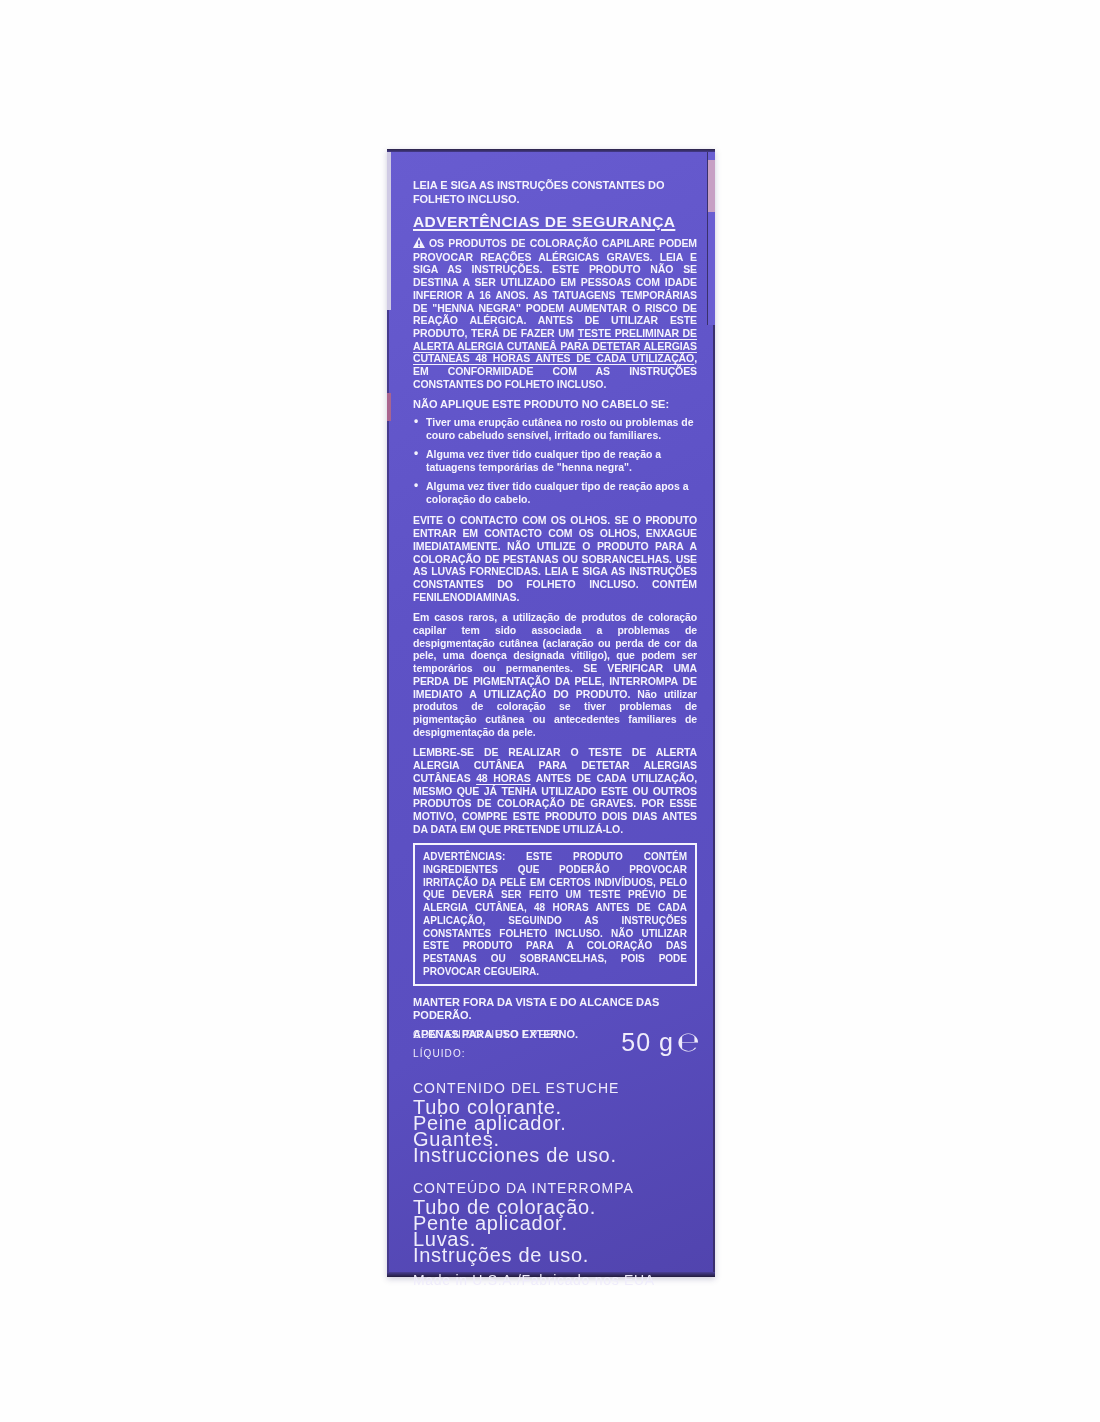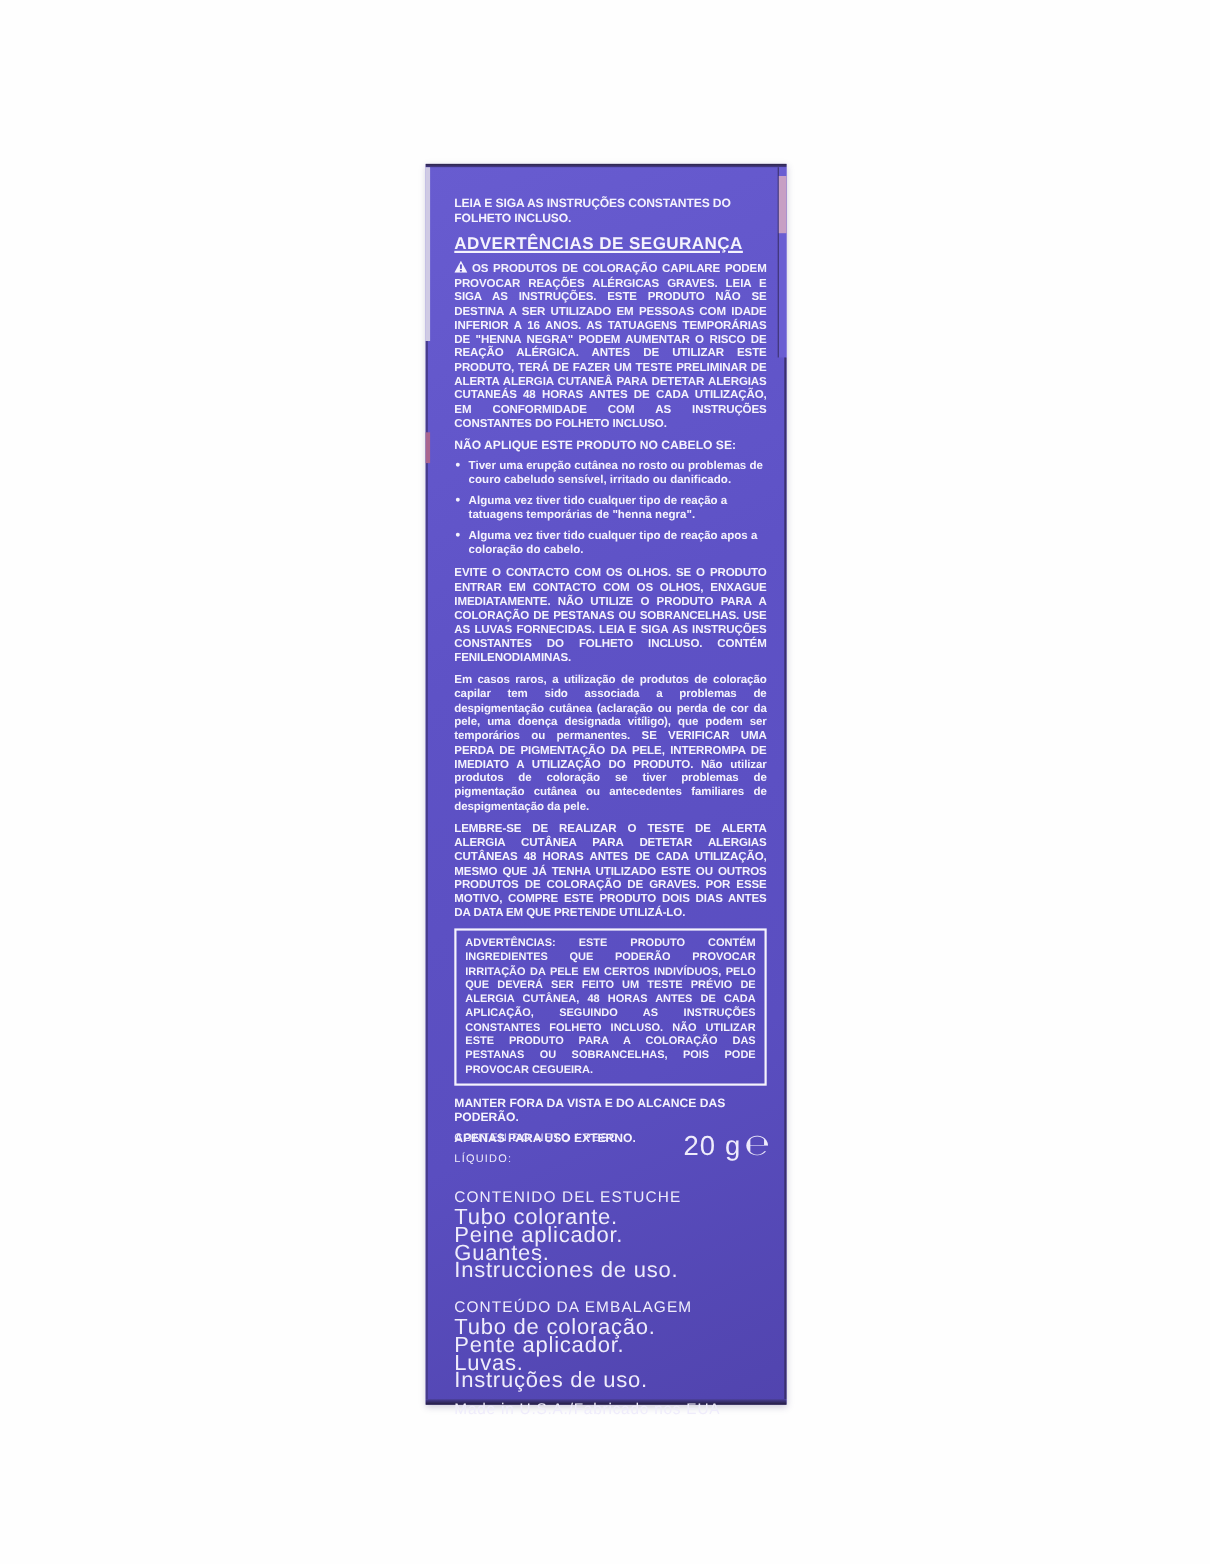--- a/index.html
+++ b/index.html
@@ -24,21 +24,21 @@
   .fold-right{position:absolute;right:0;top:3px;width:7px;height:173px;background:#6a5ed2;border-left:1px solid #39306b;}
   .fold-right .pink{position:absolute;left:0;right:0;top:8px;height:52px;background:var(--pink_sliver,#c79fc4);}
   .edge-right-dark{position:absolute;right:0;top:176px;width:2px;bottom:5px;background:#3a2f6e;}
 
   
   .content{position:absolute;left:26px;top:30px;width:284px;color:var(--text_white,#f5f3fd);}
   .intro{font-weight:700;font-size:11px;line-height:13.5px;margin:0 0 7px;letter-spacing:-0.1px;}
   .heading{font-size:15.5px;font-weight:700;margin:0 0 6px;letter-spacing:.4px;
            text-decoration:underline;text-underline-offset:2px;text-decoration-thickness:1.5px;}
   .para{font-weight:700;font-size:10.5px;line-height:12.7px;margin:0 0 8px;text-align:justify;letter-spacing:-0.1px;}
-  .u{text-decoration-thickness:1.2px;text-underline-offset:1.5px;}
+  .u{text-decoration:underline;text-decoration-thickness:1.2px;text-underline-offset:1.5px;}
   .subhead{font-weight:700;font-size:11px;line-height:13px;margin:0 0 5px;}
   ul.bullets{list-style:none;margin:0 0 8px;padding:0;}
   .bullets li{position:relative;padding-left:13px;font-weight:700;font-size:10.5px;line-height:13px;margin:0 0 6px;}
   .bullets li::before{content:"\2022";position:absolute;left:1px;top:-1px;font-size:12px;}
   .tri{display:inline-block;margin-right:4px;vertical-align:-1px;}
   .boxed{border:2px solid var(--text_white,#f5f3fd);padding:6px 8px;margin:2px 0 10px;}
   .boxed p{margin:0;font-weight:700;font-size:10px;line-height:12.7px;text-align:justify;}
   .keep{font-weight:700;font-size:11px;line-height:13px;margin:0 0 6px;}
 
   
@@ -74,21 +74,21 @@
 
       <p class="para"><span class="tri"><svg width="12" height="11" viewBox="0 0 12 11">
               <path d="M6 0 L12 11 L0 11 Z" fill="#f5f3fd"></path>
               <rect x="5.1" y="3.4" width="1.8" height="4" fill="#5e52c6"></rect>
               <rect x="5.1" y="8.4" width="1.8" height="1.5" fill="#5e52c6"></rect>
             </svg></span><span>OS PRODUTOS DE COLORAÇÃO CAPILARE PODEM PROVOCAR REAÇÕES ALÉRGICAS GRAVES. LEIA E SIGA AS INSTRUÇÕES. ESTE PRODUTO NÃO SE DESTINA A SER UTILIZADO EM PESSOAS COM IDADE INFERIOR A 16 ANOS. AS TATUAGENS TEMPORÁRIAS DE "HENNA NEGRA" PODEM AUMENTAR O RISCO DE REAÇÃO ALÉRGICA. ANTES DE UTILIZAR ESTE PRODUTO, TERÁ DE FAZER UM </span><span class="u">TESTE PRELIMINAR DE ALERTA ALERGIA CUTANEÂ PARA DETETAR ALERGIAS CUTANEÁS 48 HORAS ANTES DE CADA UTILIZAÇÃO</span><span>, EM CONFORMIDADE COM AS INSTRUÇÕES CONSTANTES DO FOLHETO INCLUSO.</span></p>
 
       <p class="subhead">NÃO APLIQUE ESTE PRODUTO NO CABELO SE:</p>
 
       <ul class="bullets">
-        <li>Tiver uma erupção cutânea no rosto ou problemas de couro cabeludo sensível, irritado ou danificado.</li>
+        <li>Tiver uma erupção cutânea no rosto ou problemas de couro cabeludo sensível, irritado ou familiares.</li>
         <li>Alguma vez tiver tido cualquer tipo de reação a tatuagens temporárias de "henna negra".</li>
         <li>Alguma vez tiver tido cualquer tipo de reação apos a coloração do cabelo.</li>
       </ul>
 
       <p class="para">EVITE O CONTACTO COM OS OLHOS. SE O PRODUTO ENTRAR EM CONTACTO COM OS OLHOS, ENXAGUE IMEDIATAMENTE. NÃO UTILIZE O PRODUTO PARA A COLORAÇÃO DE PESTANAS OU SOBRANCELHAS. USE AS LUVAS FORNECIDAS. LEIA E SIGA AS INSTRUÇÕES CONSTANTES DO FOLHETO INCLUSO. CONTÉM FENILENODIAMINAS.</p>
 
       <p class="para"><span style="font-weight:600;">Em casos raros, a utilização de produtos de coloração capilar tem sido associada a problemas de despigmentação cutânea (aclaração ou perda de cor da pele, uma doença designada vitíligo), que podem ser temporários ou permanentes. </span><span>SE VERIFICAR UMA PERDA DE PIGMENTAÇÃO DA PELE, INTERROMPA DE IMEDIATO A UTILIZAÇÃO DO PRODUTO.</span><span style="font-weight:600;"> Não utilizar produtos de coloração se tiver problemas de pigmentação cutânea ou antecedentes familiares de despigmentação da pele.</span></p>
 
       <p class="para"><span>LEMBRE-SE DE REALIZAR O TESTE DE ALERTA ALERGIA CUTÂNEA PARA DETETAR ALERGIAS CUTÂNEAS </span><span class="u">48 HORAS</span><span> ANTES DE CADA UTILIZAÇÃO, MESMO QUE JÁ TENHA UTILIZADO ESTE OU OUTROS PRODUTOS DE COLORAÇÃO DE GRAVES. POR ESSE MOTIVO, COMPRE ESTE PRODUTO DOIS DIAS ANTES DA DATA EM QUE PRETENDE UTILIZÁ-LO.</span></p>
 
@@ -96,30 +96,30 @@
         <p>ADVERTÊNCIAS: ESTE PRODUTO CONTÉM INGREDIENTES QUE PODERÃO PROVOCAR IRRITAÇÃO DA PELE EM CERTOS INDIVÍDUOS, PELO QUE DEVERÁ SER FEITO UM TESTE PRÉVIO DE ALERGIA CUTÂNEA, 48 HORAS ANTES DE CADA APLICAÇÃO, SEGUINDO AS INSTRUÇÕES CONSTANTES FOLHETO INCLUSO. NÃO UTILIZAR ESTE PRODUTO PARA A COLORAÇÃO DAS PESTANAS OU SOBRANCELHAS, POIS PODE PROVOCAR CEGUEIRA.</p>
       </div>
 
       <p class="keep">MANTER FORA DA VISTA E DO ALCANCE DAS PODERÃO.</p>
       <p class="keep">APENAS PARA USO EXTERNO.</p>
     </div>
 
     <div class="lower">
       <div class="net-row">
         <div class="net-label">CONTENIDO NETO / PESO LÍQUIDO:</div>
-        <div class="net-value"><span>20 g</span><span class="esign">℮</span></div>
+        <div class="net-value"><span>50 g</span><span class="esign">℮</span></div>
       </div>
 
       <p class="lheading">CONTENIDO DEL ESTUCHE</p>
       <p class="litem">Tubo colorante.</p>
       <p class="litem">Peine aplicador.</p>
       <p class="litem">Guantes.</p>
       <p class="litem">Instrucciones de uso.</p>
 
-      <p class="lheading">CONTEÚDO DA EMBALAGEM</p>
+      <p class="lheading">CONTEÚDO DA INTERROMPA</p>
       <p class="litem">Tubo de coloração.</p>
       <p class="litem">Pente aplicador.</p>
       <p class="litem">Luvas.</p>
       <p class="litem">Instruções de uso.</p>
 
       <p class="madein">Made in U.S.A./Fabricado nos EUA</p>
     </div>
 
   </div>
 </div>

